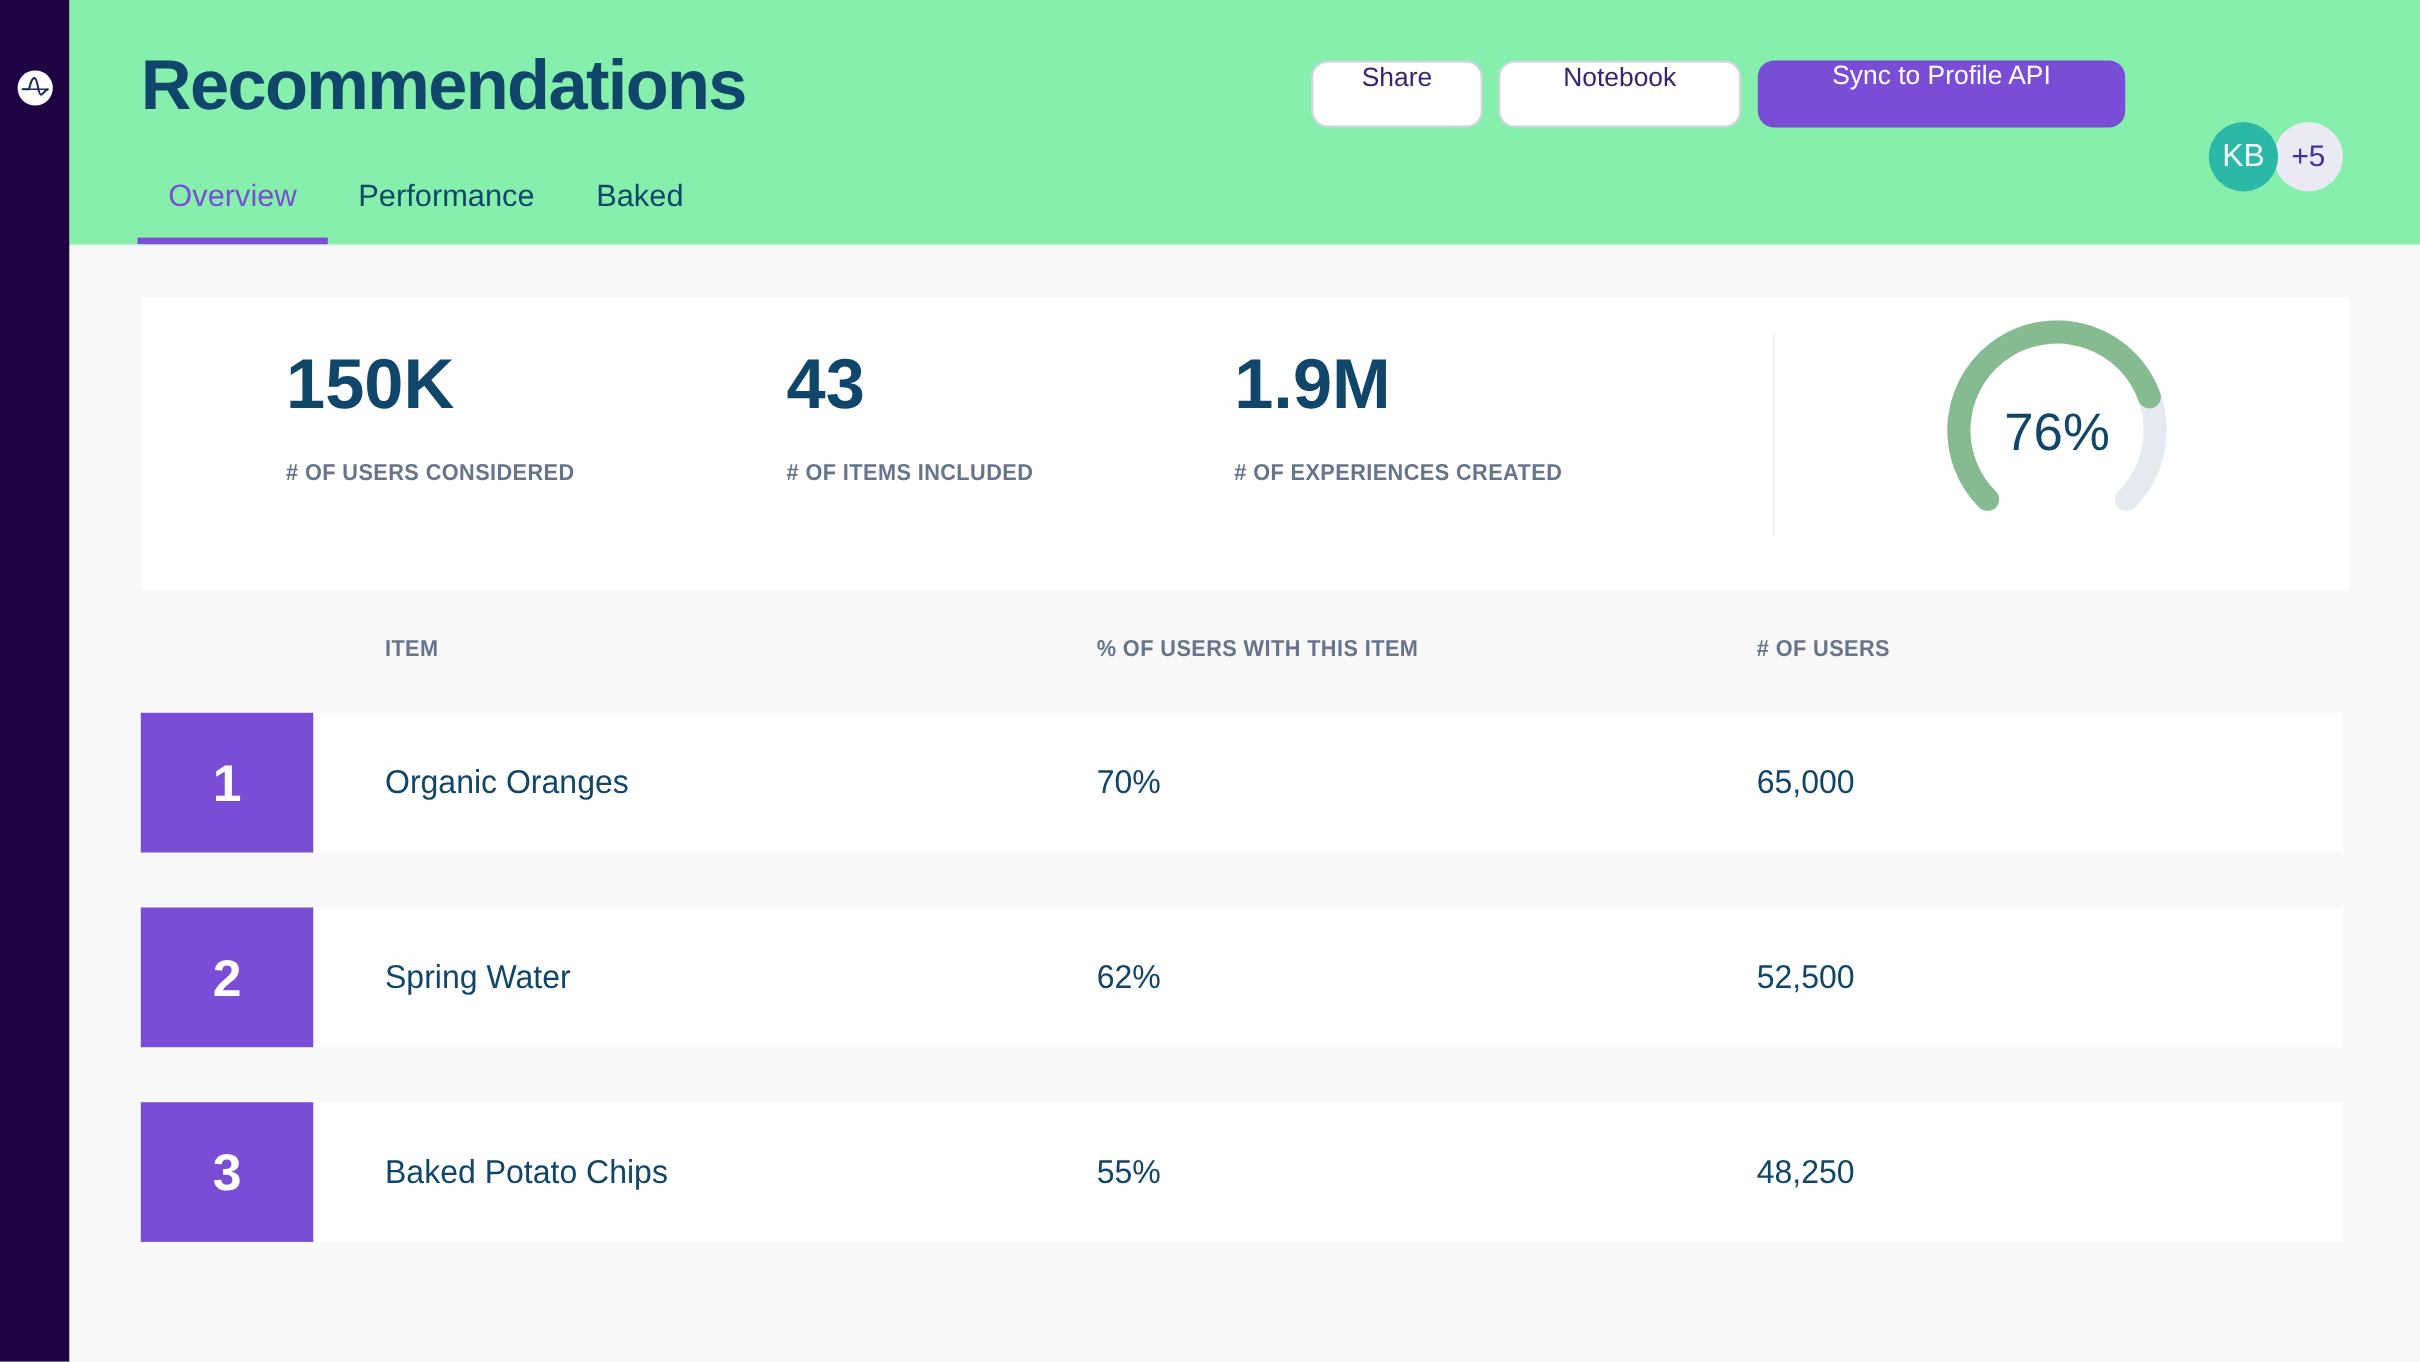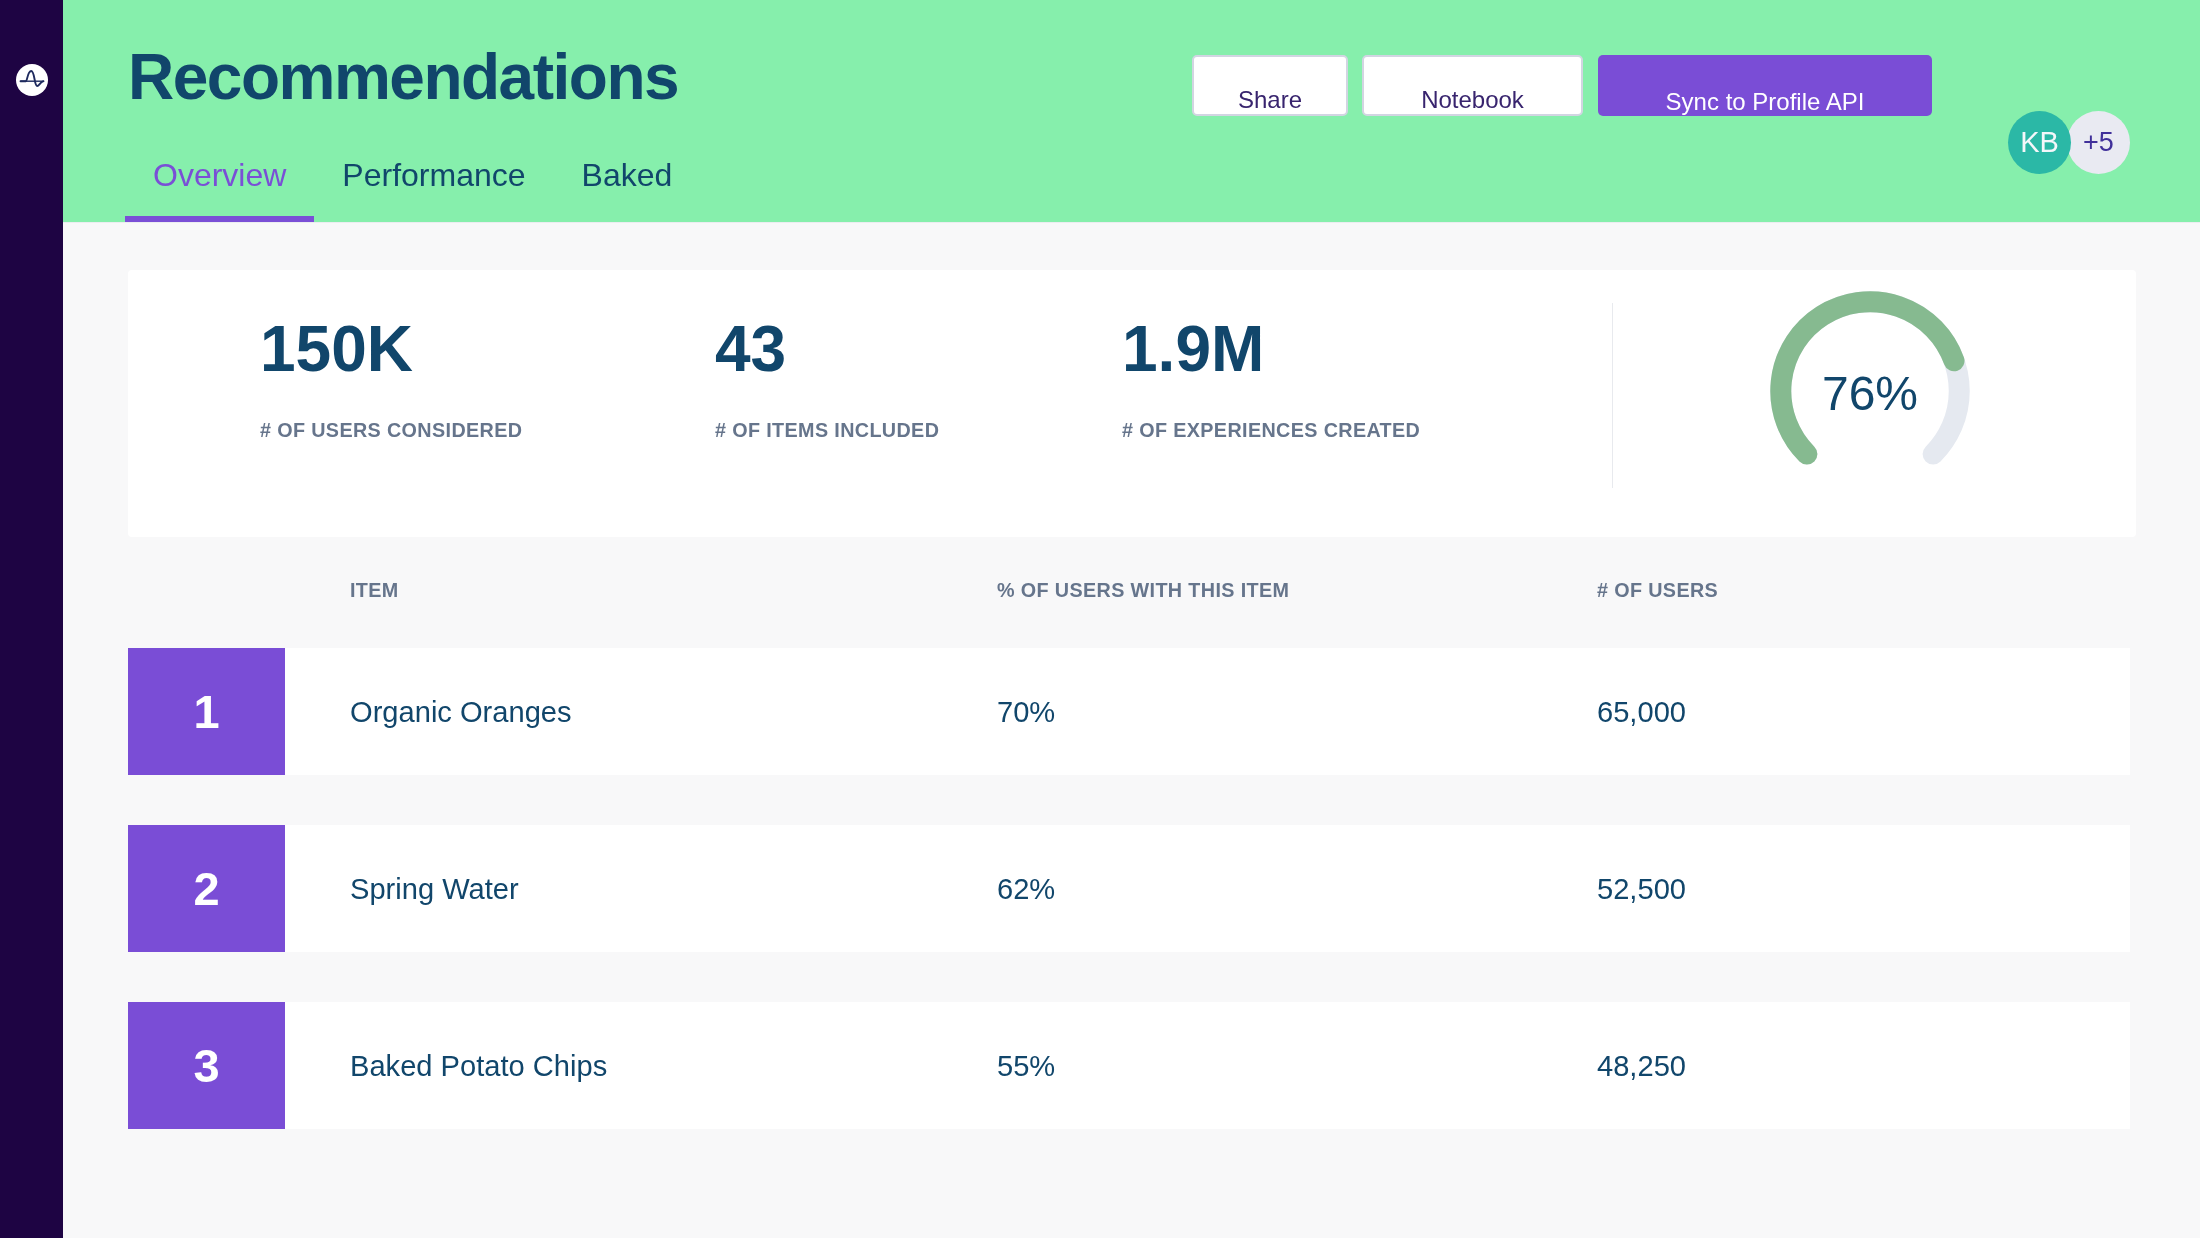--- a/index.html
+++ b/index.html
@@ -28,22 +28,22 @@
     position: absolute; left: 63px; top: 0; width: 2137px; height: 223px;
     background: #86efac; border-bottom: 1px solid #ECEDF1;
   }
   .page-title {
     position: absolute; left: 65px; top: 40px;
     font-size: 64px; font-weight: 700; color: #11466B; letter-spacing: -1.5px;
   }
   .actions { position: absolute; left: 0; top: 55px; width: 2137px; height: 61px; }
   .btn {
     position: absolute; top: 0; height: 61px;
-    display: flex; align-items: flex-end; justify-content: center;
-    font-size: 24px; border-radius: 5px; cursor: pointer;
+    display: flex; align-items: flex-start; justify-content: center;
+    font-size: 24px; border-radius: 15px; cursor: pointer;
   }
   .btn-outline {
     background: #FFFFFF; border: 2px solid #D2D5E2; color: #38246E;
   }
   .btn-share   { left: 1129px; width: 156px; }
   .btn-notebook{ left: 1299px; width: 221px; }
   .btn-primary {
     left: 1535px; width: 334px; background: #7A4DD6; color: #FFFFFF; border: none;
   }
   .avatar {
@@ -51,21 +51,21 @@
     display: flex; align-items: center; justify-content: center; font-size: 29px;
   }
   .avatar-kb { left: 1945px; background: #2BB8A6; color: #F4F7FA; z-index: 2; }
   .avatar-plus { left: 2004px; background: #E9EAF2; color: #40309A; z-index: 1; font-size: 27px; }
 
   
   .tabs {
     position: absolute; left: 62px; bottom: 0; display: flex;
   }
   .tab {
-    padding: 0 28px 22px 28px; font-size: 32px; color: #11466B;
+    padding: 0 28px 22px 28px; font-size: 28px; color: #11466B;
     cursor: pointer; border-bottom: 6px solid transparent; text-align: left;
   }
   .tab.active { color: #7A4FD6; border-bottom-color: #7A4FD6; }
 
   
   .stats-card {
     position: absolute; left: 128px; top: 270px; width: 2008px; height: 267px;
     background: #FFFFFF; border-radius: 4px;
   }
   .stat { position: absolute; top: 0; }

